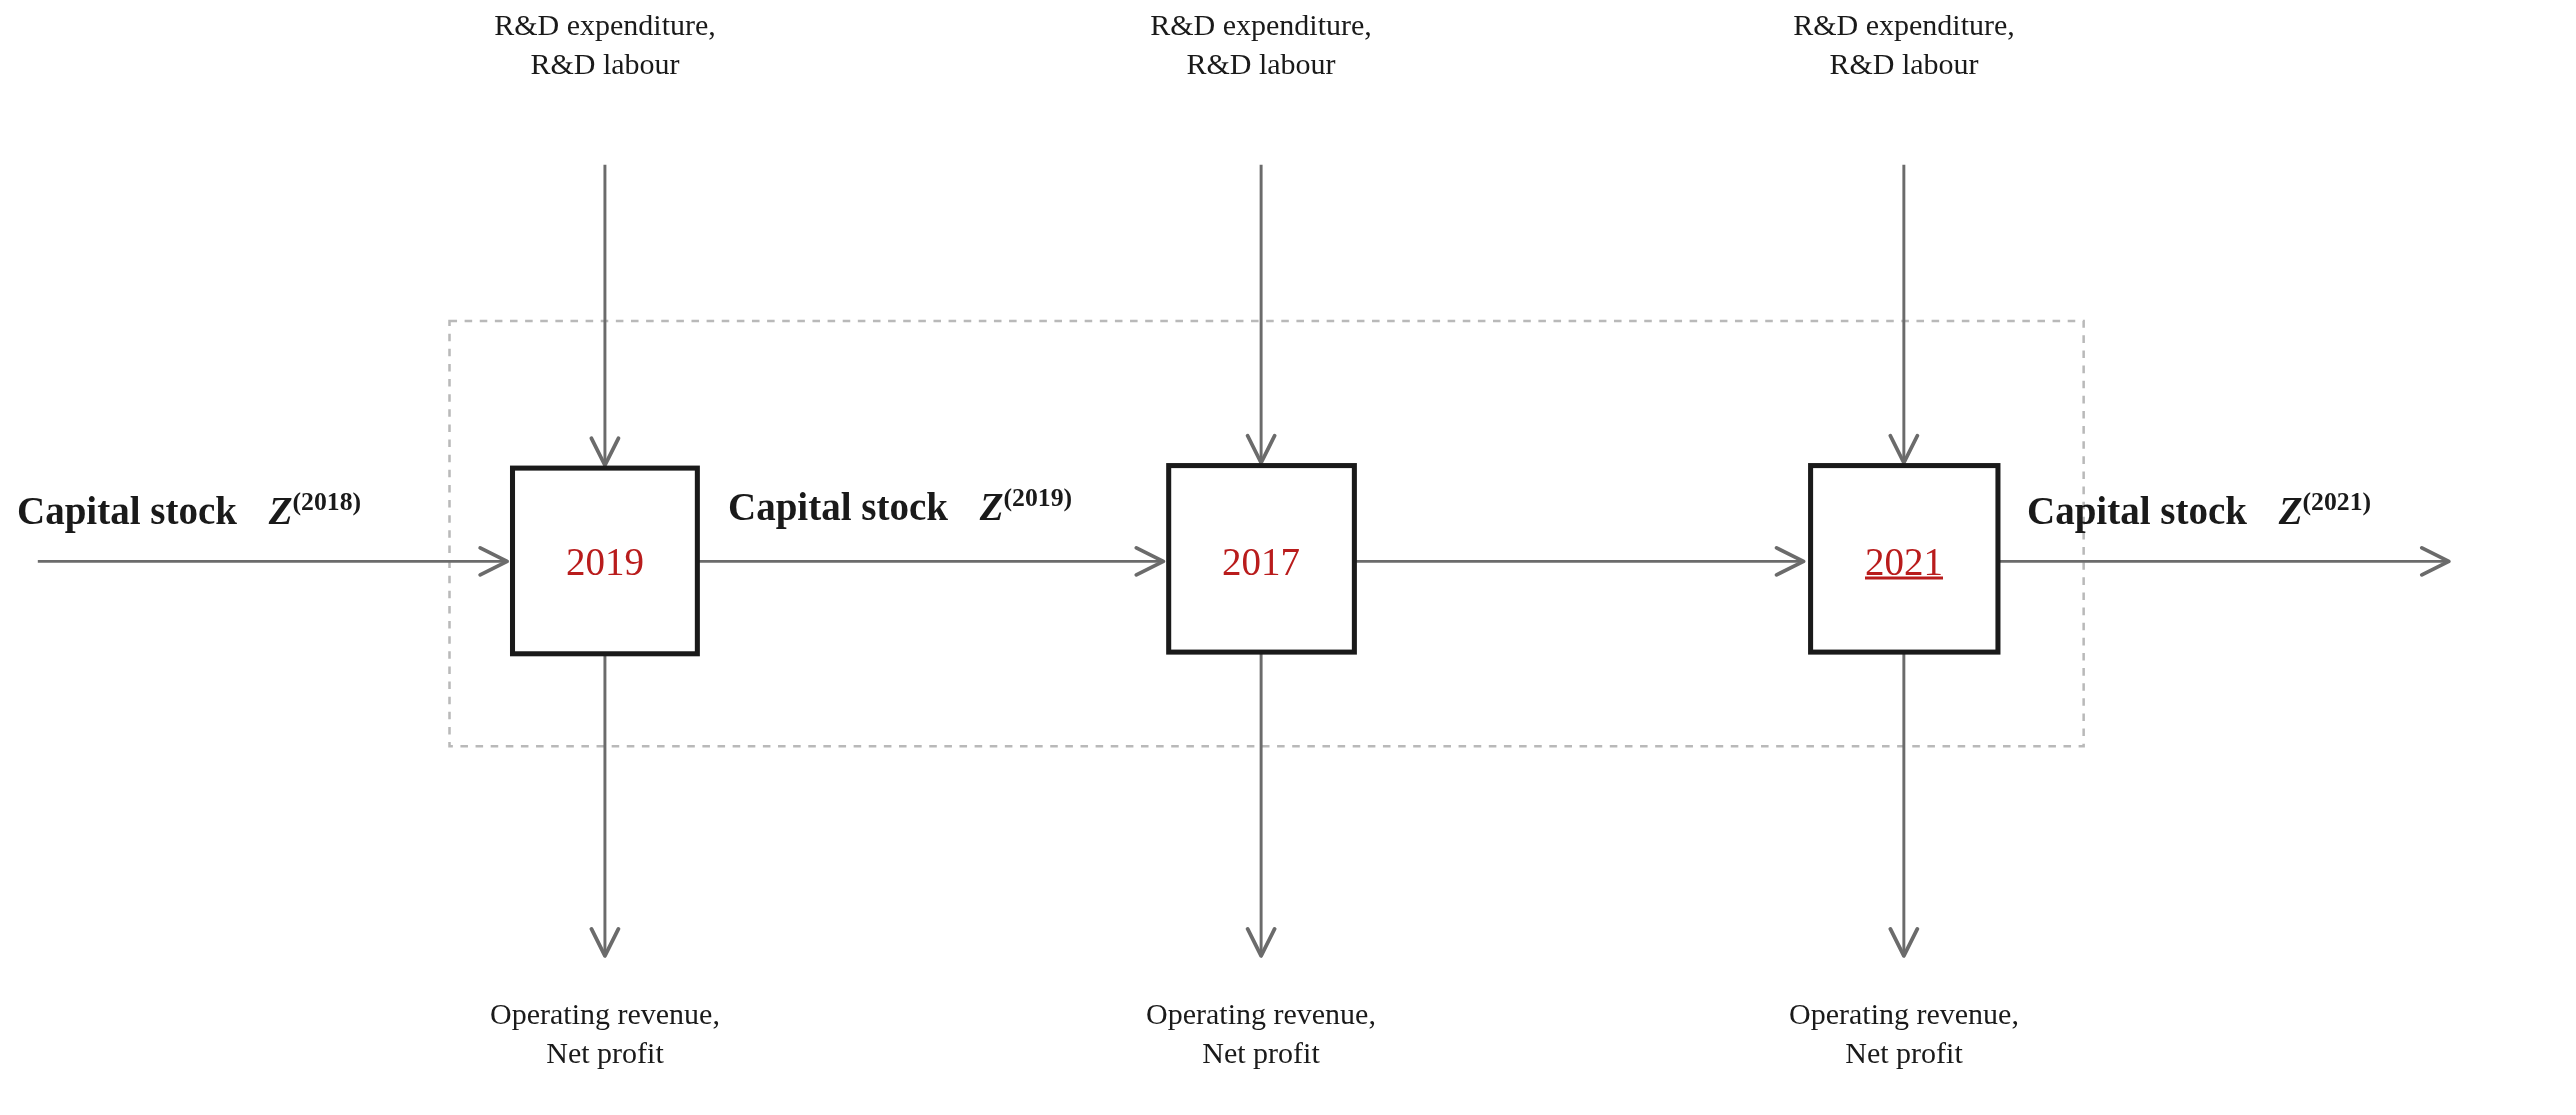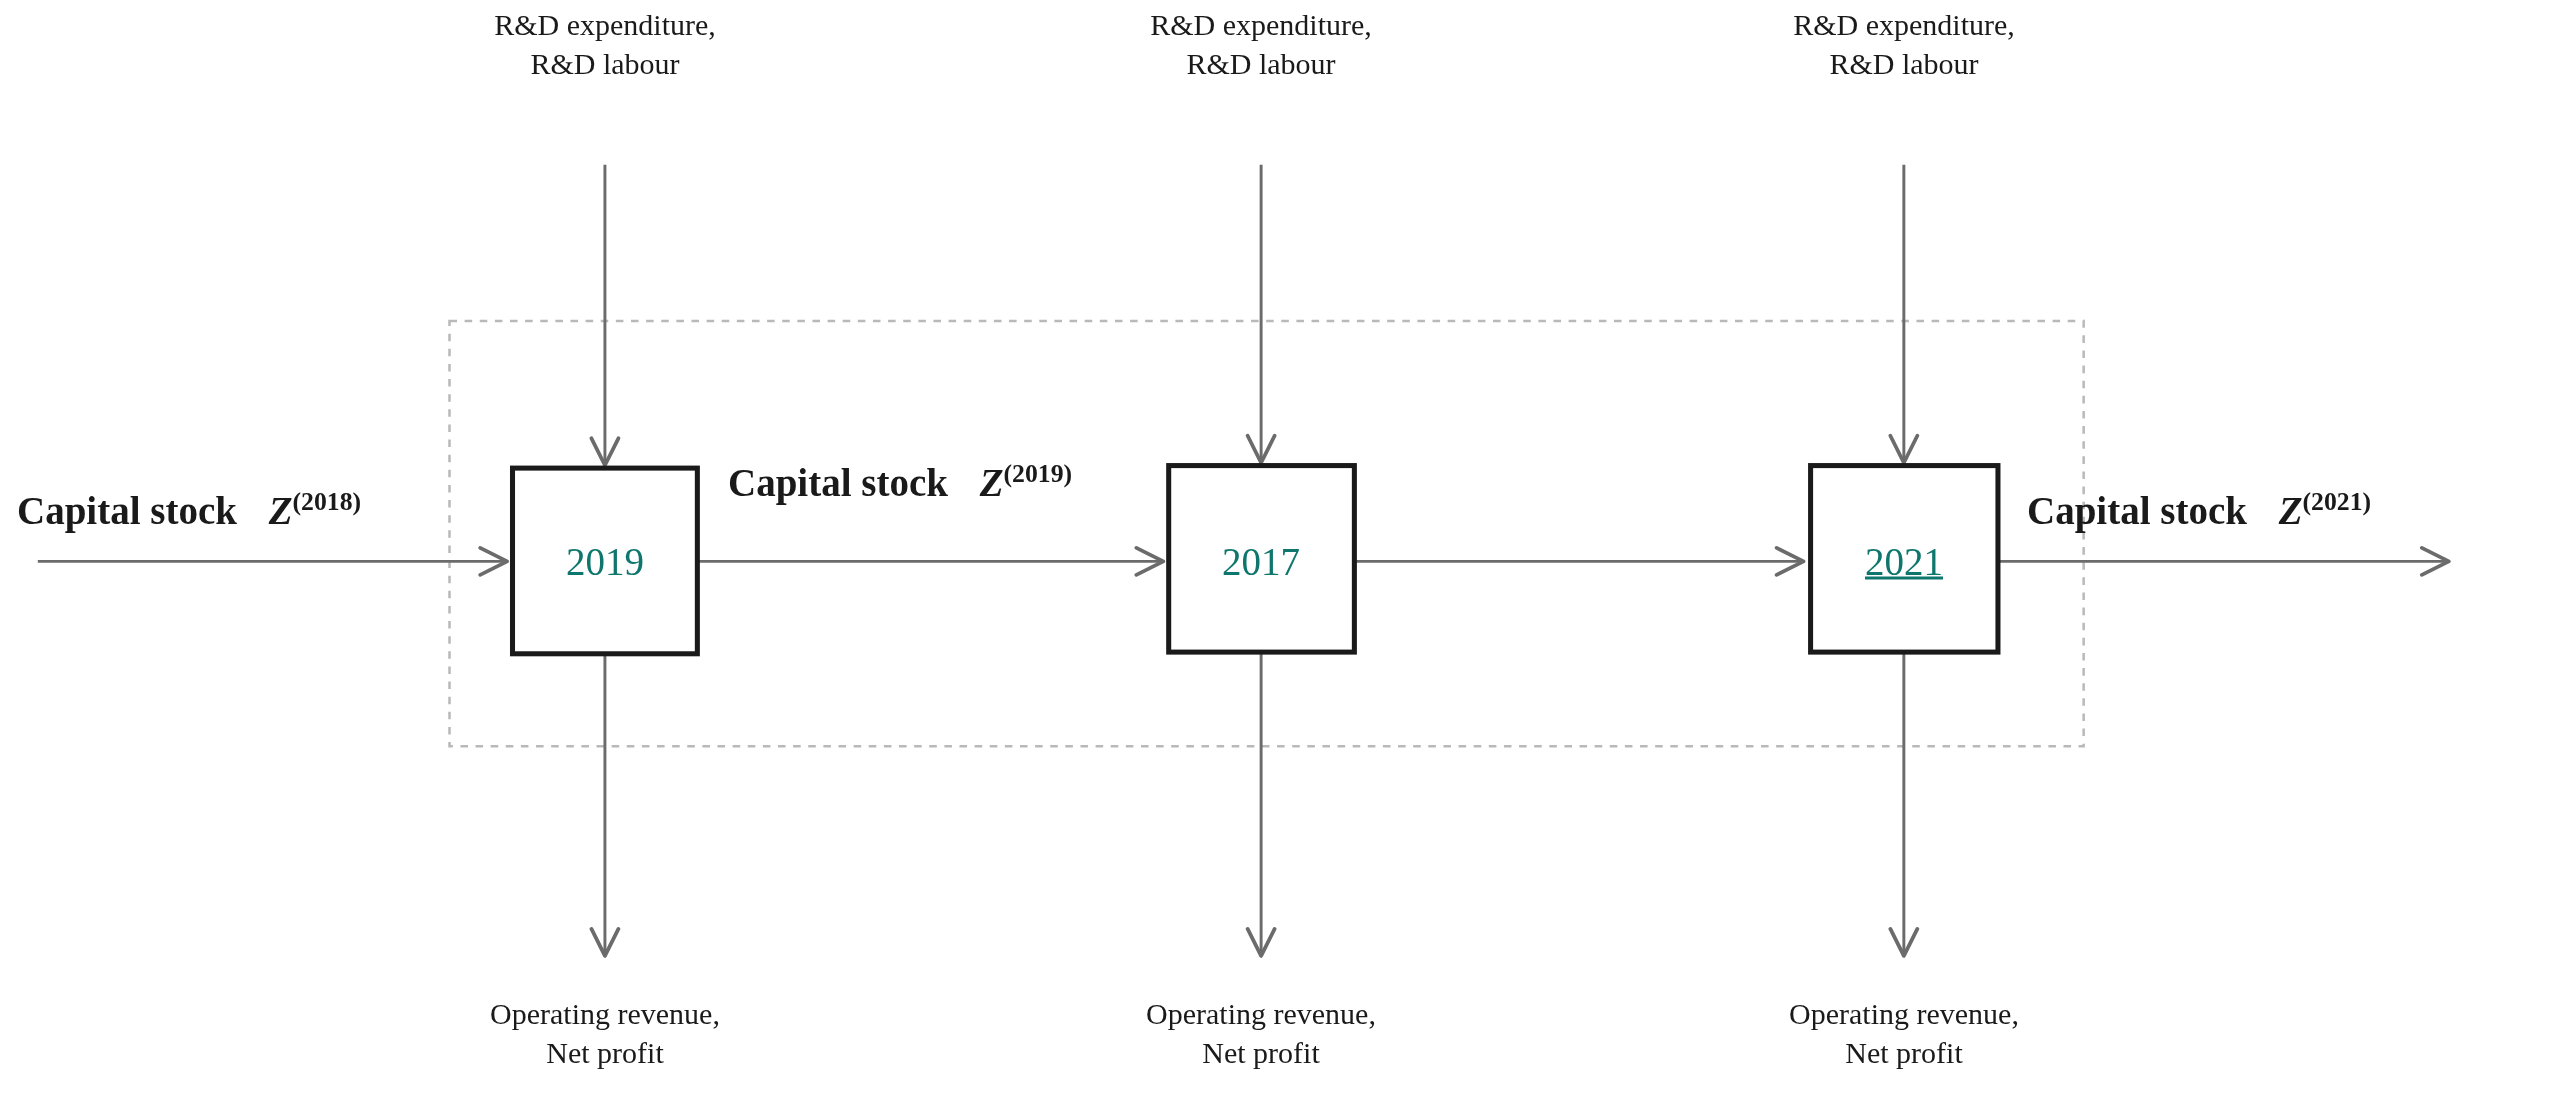--- a/index.html
+++ b/index.html
@@ -48,21 +48,21 @@
   }
   .zsup {
     font-style: normal;
     font-size: 0.66em;
     vertical-align: super;
     line-height: 0;
   }
   .box-label {
     position: absolute;
     font-size: 39px;
-    color: #0f766e;
+    color: #b91c1c;
     text-align: center;
     transform: translate(-50%, -50%);
     white-space: nowrap;
   }
 </style>
 </head>
 <body>
 
 <div id="canvas">
 
@@ -121,21 +121,21 @@
   <div class="lbl io-label" style="left:1904px; top:994px;">
     <span class="line1">Operating revenue,</span>
     <span class="line2">Net profit</span>
   </div>
 
   <div class="lbl flow-label" style="left:17px; top:486px;">
     <span>Capital stock</span>
     <span class="zsym" style="margin-left:22px;">Z</span><span class="zsup">(2018)</span>
   </div>
 
-  <div class="lbl flow-label" style="left:728px; top:458px;">
+  <div class="lbl flow-label" style="left:728px; top:482px;">
     <span>Capital stock</span>
     <span class="zsym" style="margin-left:22px;">Z</span><span class="zsup">(2019)</span>
   </div>
 
 
   <div class="lbl flow-label" style="left:2027px; top:486px;">
     <span>Capital stock</span>
     <span class="zsym" style="margin-left:22px;">Z</span><span class="zsup">(2021)</span>
   </div>
 

